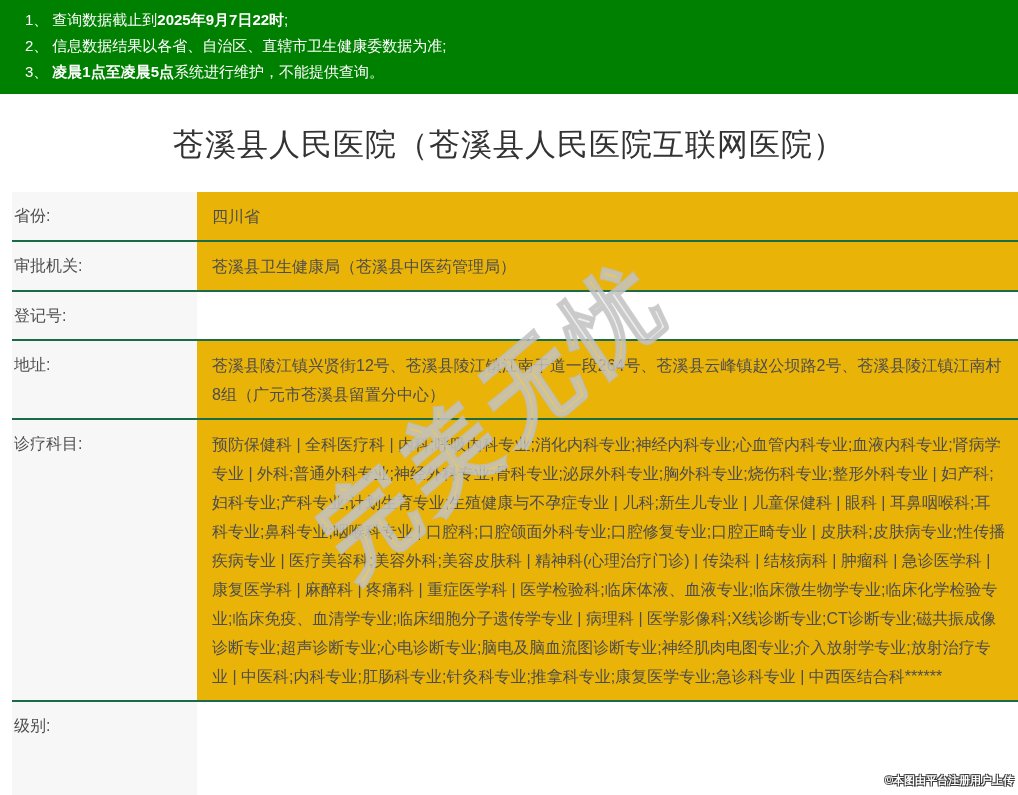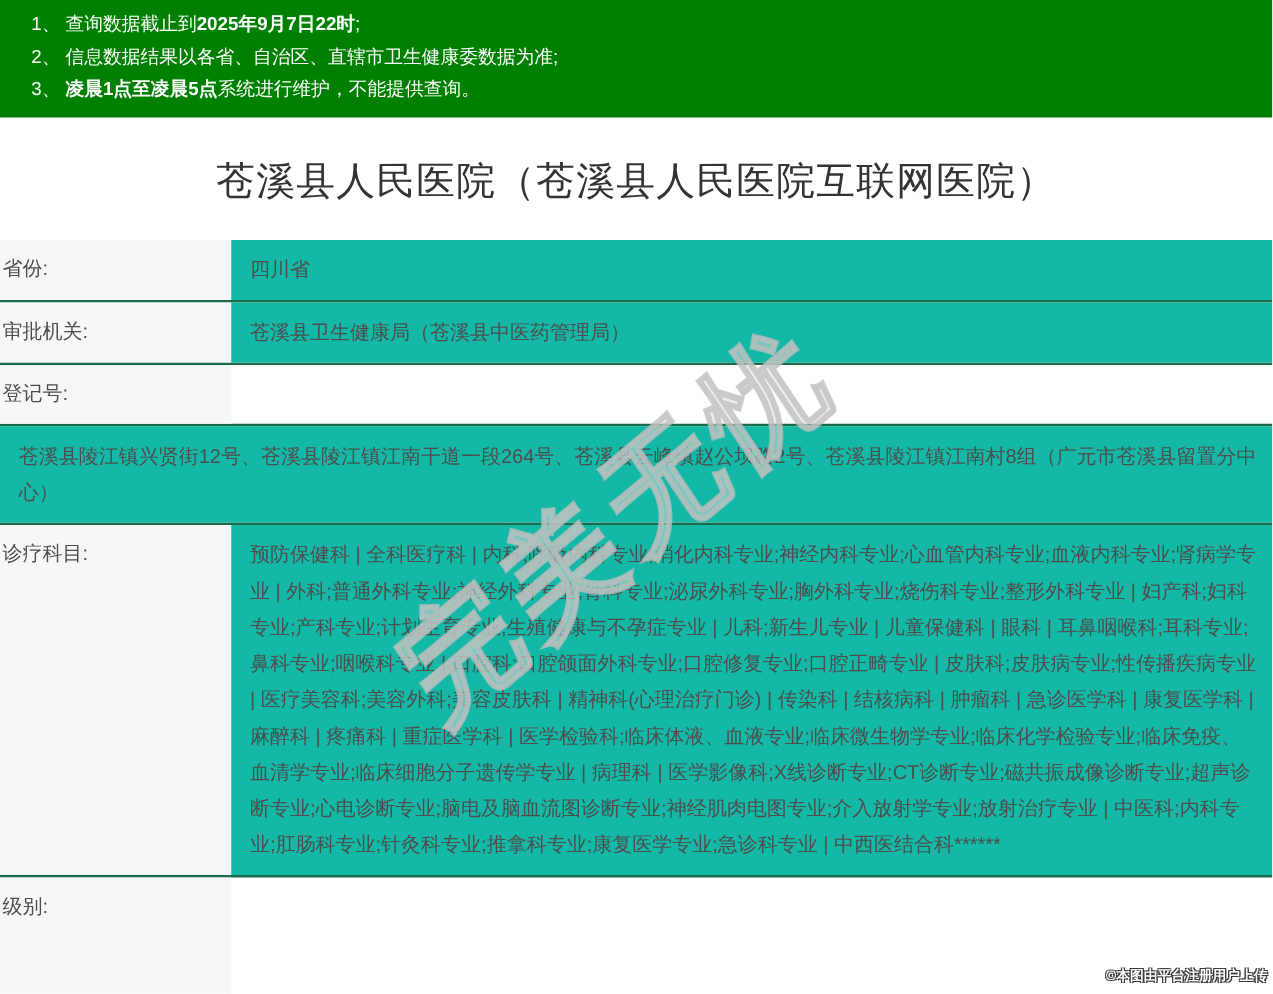--- a/index.html
+++ b/index.html
@@ -17,28 +17,28 @@
   .banner-line { white-space:nowrap; }
   .banner-line .num { margin-right:4px; }
   .banner-line b { font-weight:bold; }
   
   .title {
     text-align:center; color:#333333; font-size:31px; font-weight:500;
     padding:30px 0 26px 0; letter-spacing:1px;font-family:Liberation Mono, monospace;
   }
   
   .info-table { width:100%; }
-  .row { display:flex; border-bottom:2px solid #1a6b4a; }
+  .row { display:flex; border-bottom:2px solid #1a6b4a;margin-left:12px; }
   .row:last-child { border-bottom:1px solid #e2e2e2;flex-direction:column; }
   .cell-label {
     width:185px; flex:0 0 185px; background:#f7f7f7;
     color:#4d4d4d; font-size:16px; padding:10px 6px 9px 2px; line-height:28px;
   }
   .cell-value {
-    flex:1; background:#14b8a6; color:#4d4d4d; font-size:16px;
+    flex:1; background:#eab308; color:#4d4d4d; font-size:16px;
     padding:10px 12px 9px 15px; line-height:29px;
   }
   
   .btn-wrap { text-align:center; margin-top:10px; }
   .close-btn {
     display:inline-block; background:#3a7cb8; color:#ffffff;
     border:none; border-radius:4px; cursor:pointer;
     font-size:19px; font-family:inherit;
     width:253px; height:44px; line-height:40px;
   }
@@ -86,20 +86,21 @@
       <div class="cell-value">四川省</div>
     </div>
     <div class="row">
       <div class="cell-label">审批机关:</div>
       <div class="cell-value">苍溪县卫生健康局（苍溪县中医药管理局）</div>
     </div>
     <div class="row">
       <div class="cell-label">登记号:</div>
     </div>
     <div class="row">
+      <div class="cell-label">地址:</div>
       <div class="cell-value">苍溪县陵江镇兴贤街12号、苍溪县陵江镇江南干道一段264号、苍溪县云峰镇赵公坝路2号、苍溪县陵江镇江南村8组（广元市苍溪县留置分中心）</div>
     </div>
     <div class="row">
       <div class="cell-label">诊疗科目:</div>
       <div class="cell-value">预防保健科 | 全科医疗科 | 内科;呼吸内科专业;消化内科专业;神经内科专业;心血管内科专业;血液内科专业;肾病学专业 | 外科;普通外科专业;神经外科专业;骨科专业;泌尿外科专业;胸外科专业;烧伤科专业;整形外科专业 | 妇产科;妇科专业;产科专业;计划生育专业;生殖健康与不孕症专业 | 儿科;新生儿专业 | 儿童保健科 | 眼科 | 耳鼻咽喉科;耳科专业;鼻科专业;咽喉科专业 | 口腔科;口腔颌面外科专业;口腔修复专业;口腔正畸专业 | 皮肤科;皮肤病专业;性传播疾病专业 | 医疗美容科;美容外科;美容皮肤科 | 精神科(心理治疗门诊) | 传染科 | 结核病科 | 肿瘤科 | 急诊医学科 | 康复医学科 | 麻醉科 | 疼痛科 | 重症医学科 | 医学检验科;临床体液、血液专业;临床微生物学专业;临床化学检验专业;临床免疫、血清学专业;临床细胞分子遗传学专业 | 病理科 | 医学影像科;X线诊断专业;CT诊断专业;磁共振成像诊断专业;超声诊断专业;心电诊断专业;脑电及脑血流图诊断专业;神经肌肉电图专业;介入放射学专业;放射治疗专业 | 中医科;内科专业;肛肠科专业;针灸科专业;推拿科专业;康复医学专业;急诊科专业 | 中西医结合科******</div>
     </div>
     <div class="row">
       <div class="cell-label">级别:</div>
       <div class="cell-value">三级</div>
     </div>

